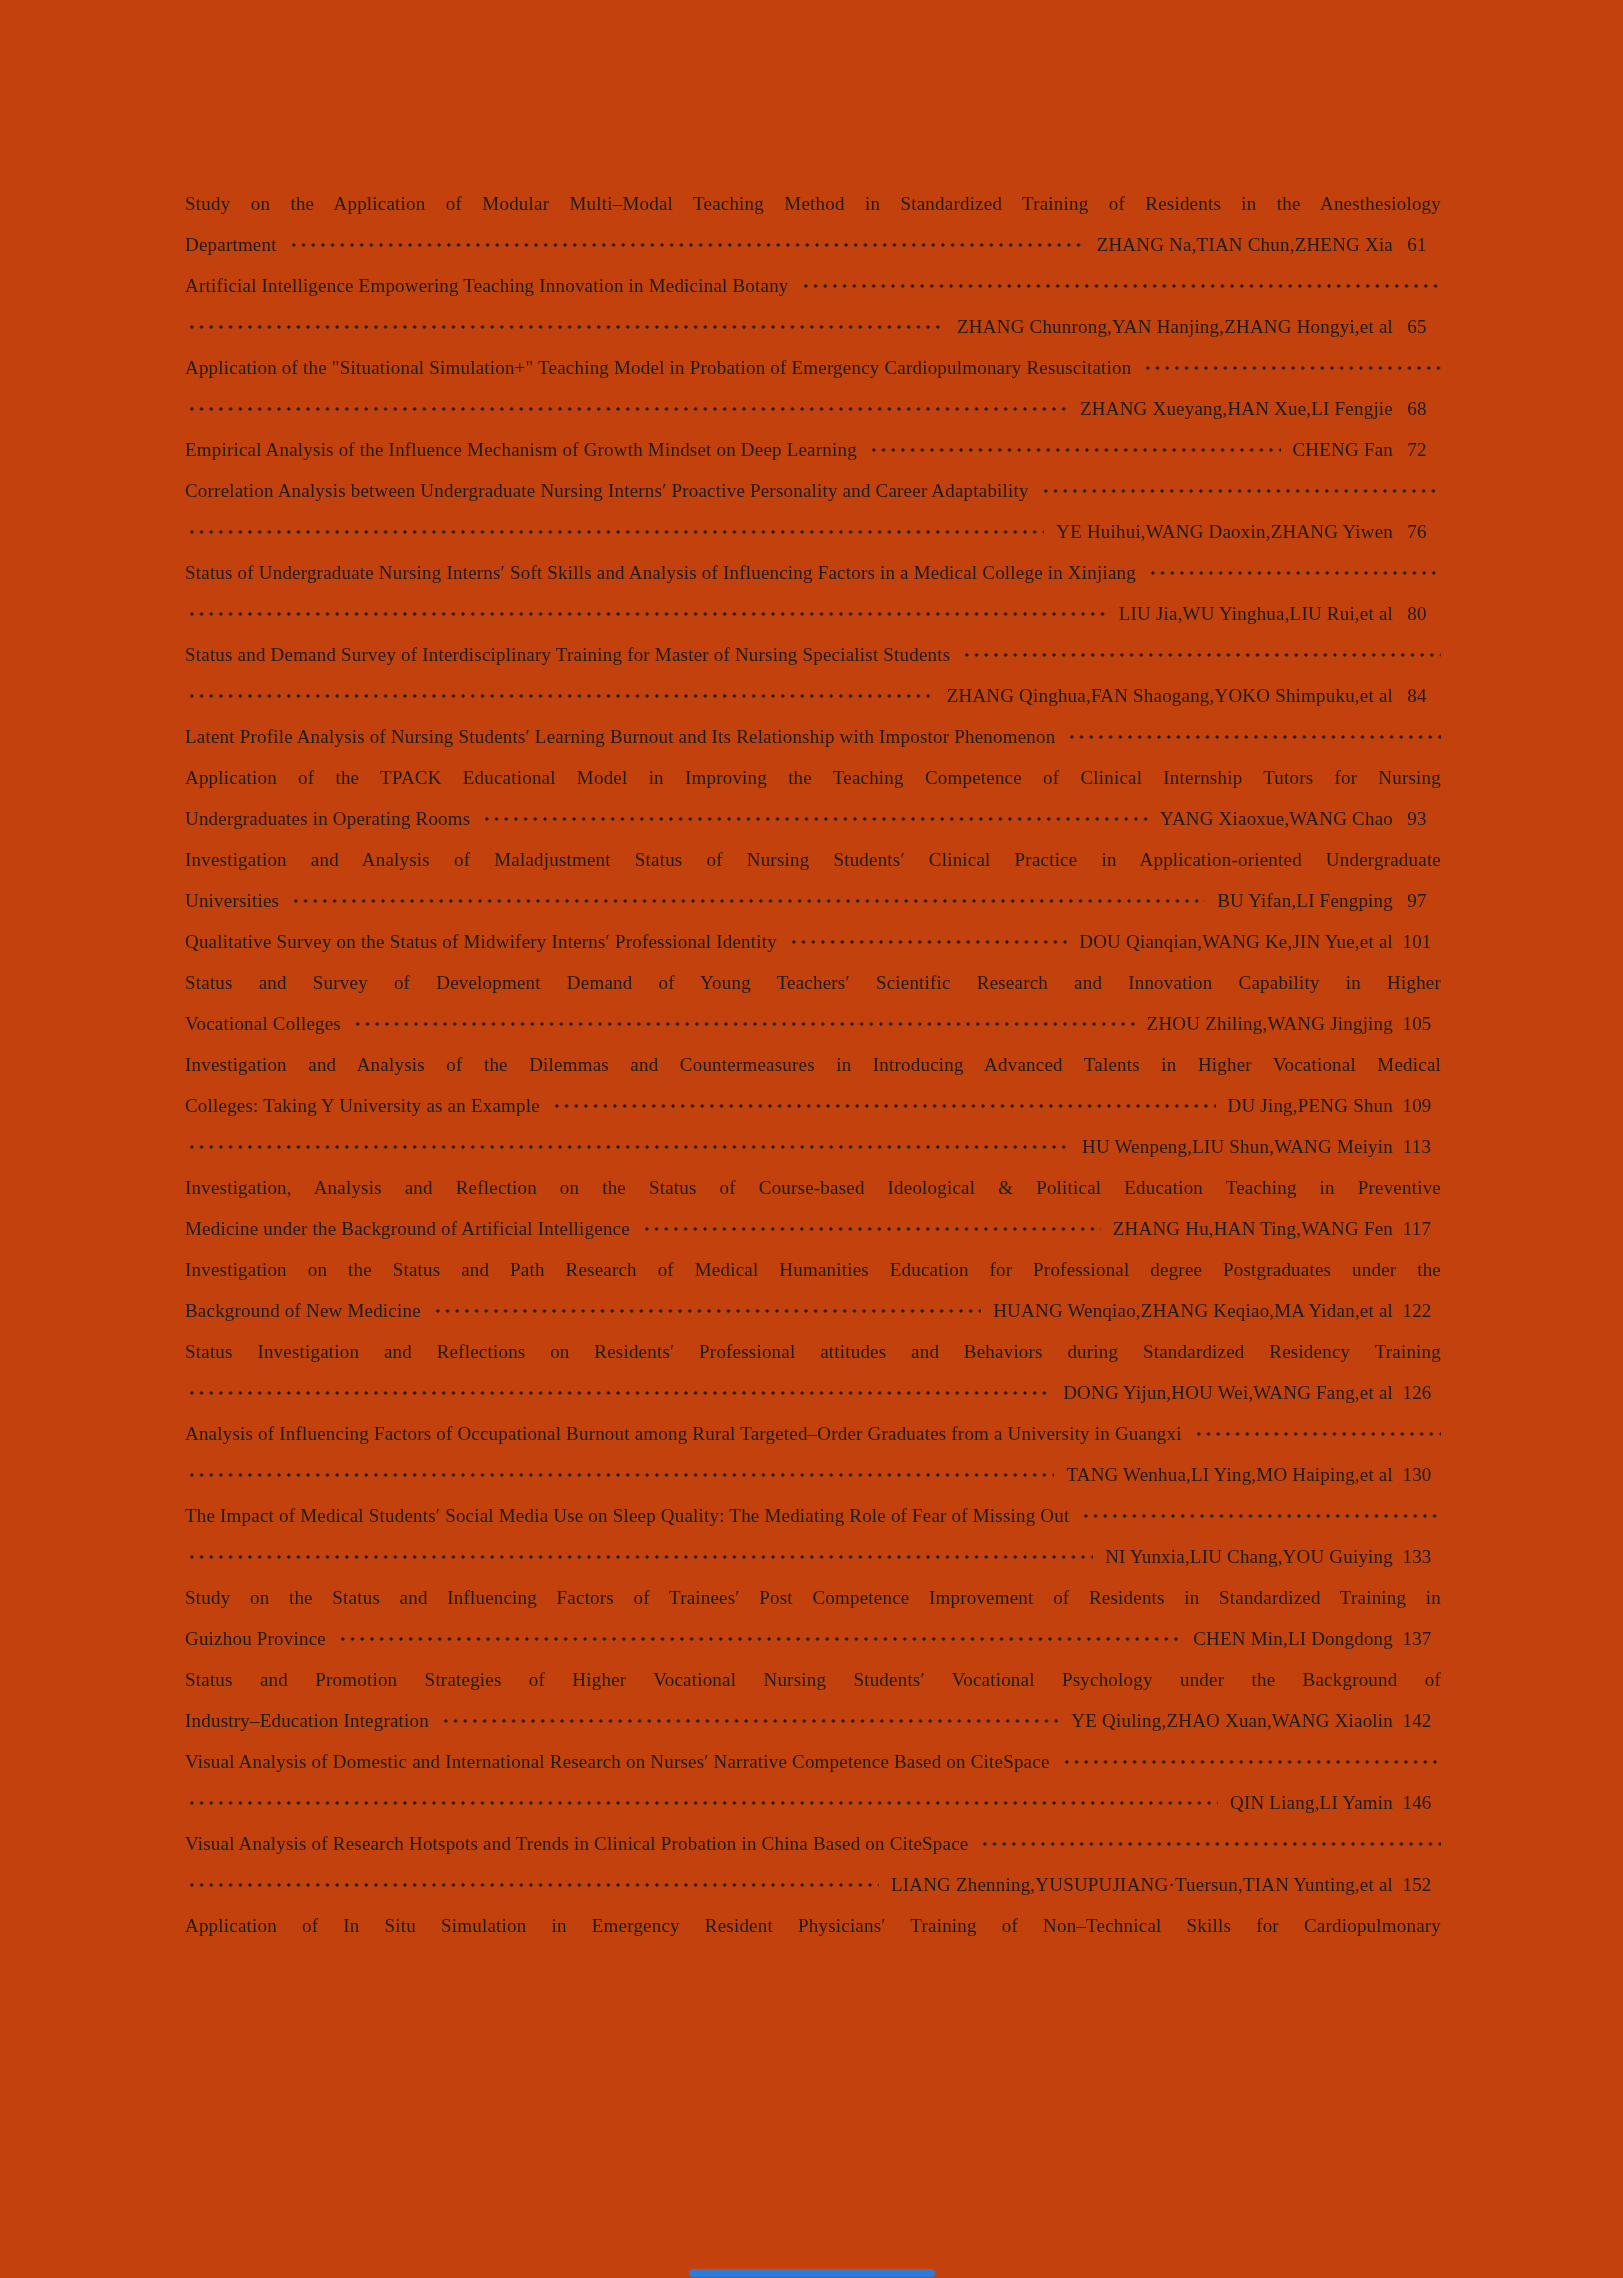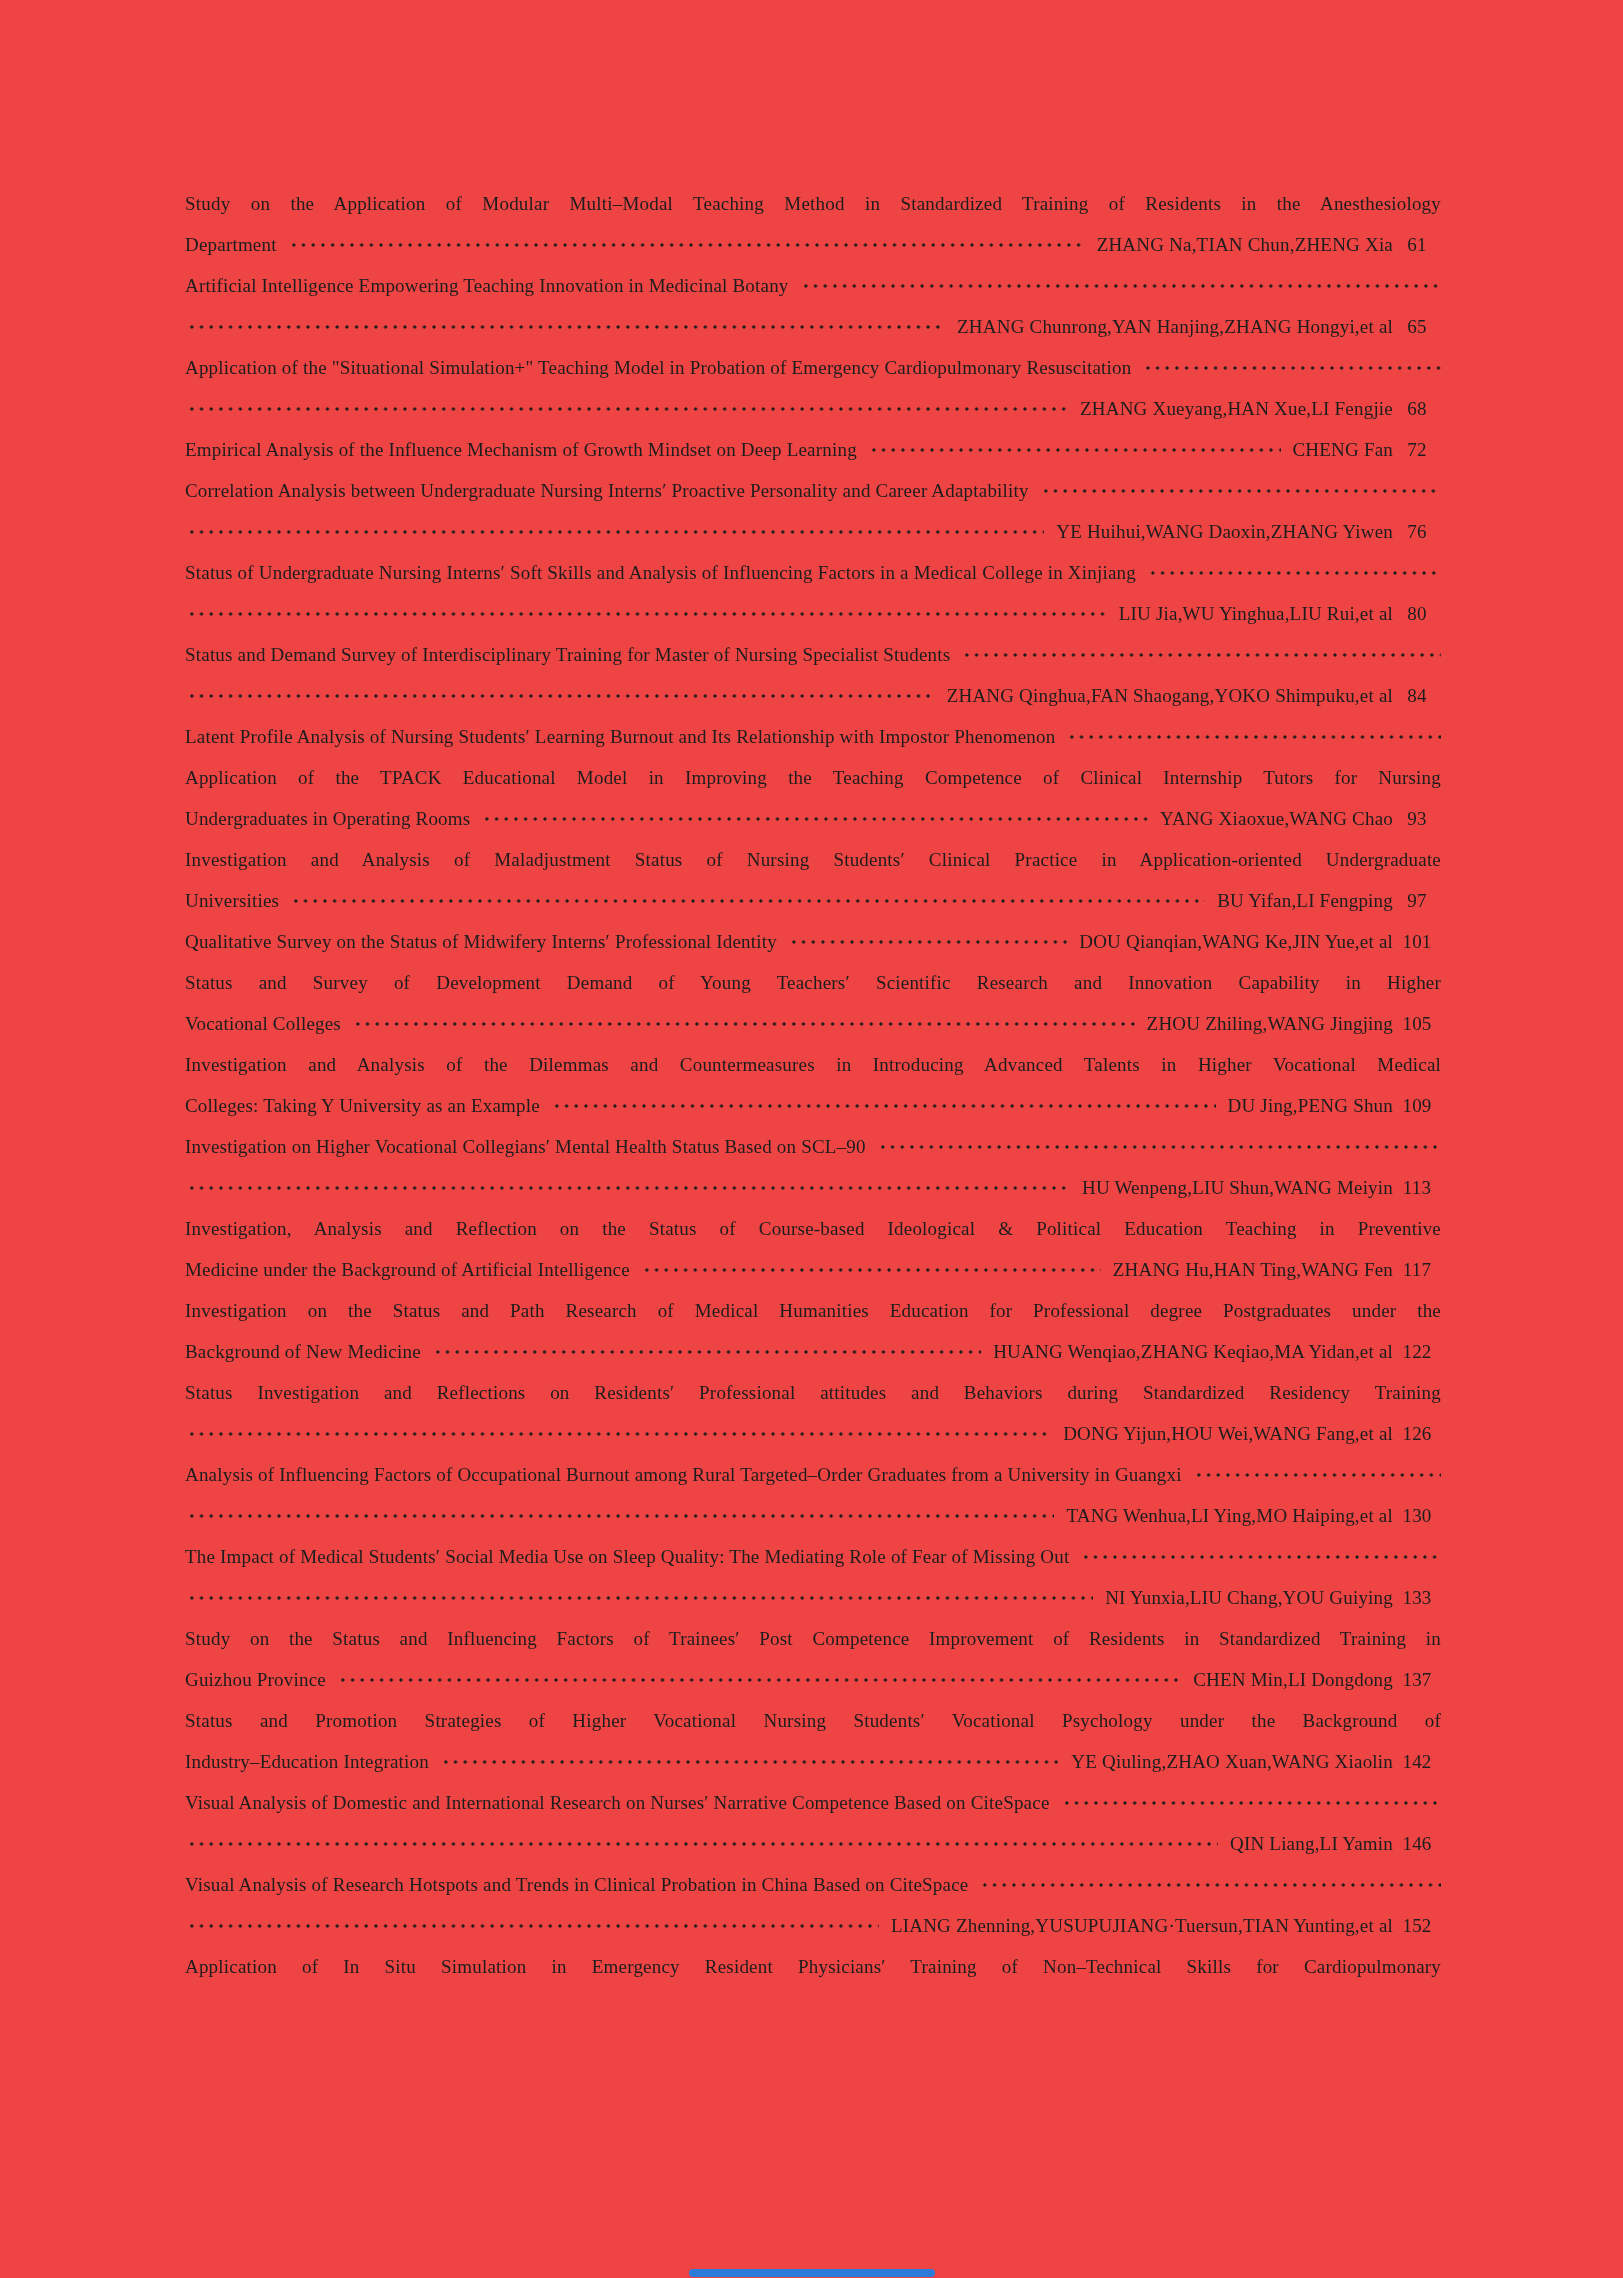--- a/index.html
+++ b/index.html
@@ -61,21 +61,21 @@
     bottom:2px;
     transform:translateX(-50%);
     width:246px;
     height:8px;
     border-radius:4px;
   }
 </style>
 </head>
 <body>
 
-<div class="sheet" style="background: #ef4444; color: rgb(29, 29, 29);">
+<div class="sheet" style="background: #c2410c; color: rgb(29, 29, 29);">
   <div class="toc">
       <div class="line blk jt"><span class="title">Study on the Application of Modular Multi–Modal Teaching Method in Standardized Training of Residents in the Anesthesiology</span></div>
       <div class="line">
         <span class="title">Department</span>
         <span class="leader"></span>
         <span class="authors">ZHANG Na,TIAN Chun,ZHENG Xia</span>
         <span class="page">61</span>
       </div>
       <div class="line">
         <span class="title">Artificial Intelligence Empowering Teaching Innovation in Medicinal Botany</span>
@@ -158,24 +158,20 @@
         <span class="leader"></span>
         <span class="authors">ZHOU Zhiling,WANG Jingjing</span>
         <span class="page">105</span>
       </div>
       <div class="line blk jt"><span class="title">Investigation and Analysis of the Dilemmas and Countermeasures in Introducing Advanced Talents in Higher Vocational Medical</span></div>
       <div class="line">
         <span class="title">Colleges: Taking Y University as an Example</span>
         <span class="leader"></span>
         <span class="authors">DU Jing,PENG Shun</span>
         <span class="page">109</span>
-      </div>
-      <div class="line">
-        <span class="title">Investigation on Higher Vocational Collegians′ Mental Health Status Based on SCL–90</span>
-        <span class="leader lead-end"></span>
       </div>
       <div class="line">
         <span class="leader lead-start"></span>
         <span class="authors">HU Wenpeng,LIU Shun,WANG Meiyin</span>
         <span class="page">113</span>
       </div>
       <div class="line blk jt"><span class="title">Investigation, Analysis and Reflection on the Status of Course-based Ideological &amp; Political Education Teaching in Preventive</span></div>
       <div class="line">
         <span class="title">Medicine under the Background of Artificial Intelligence</span>
         <span class="leader"></span>

